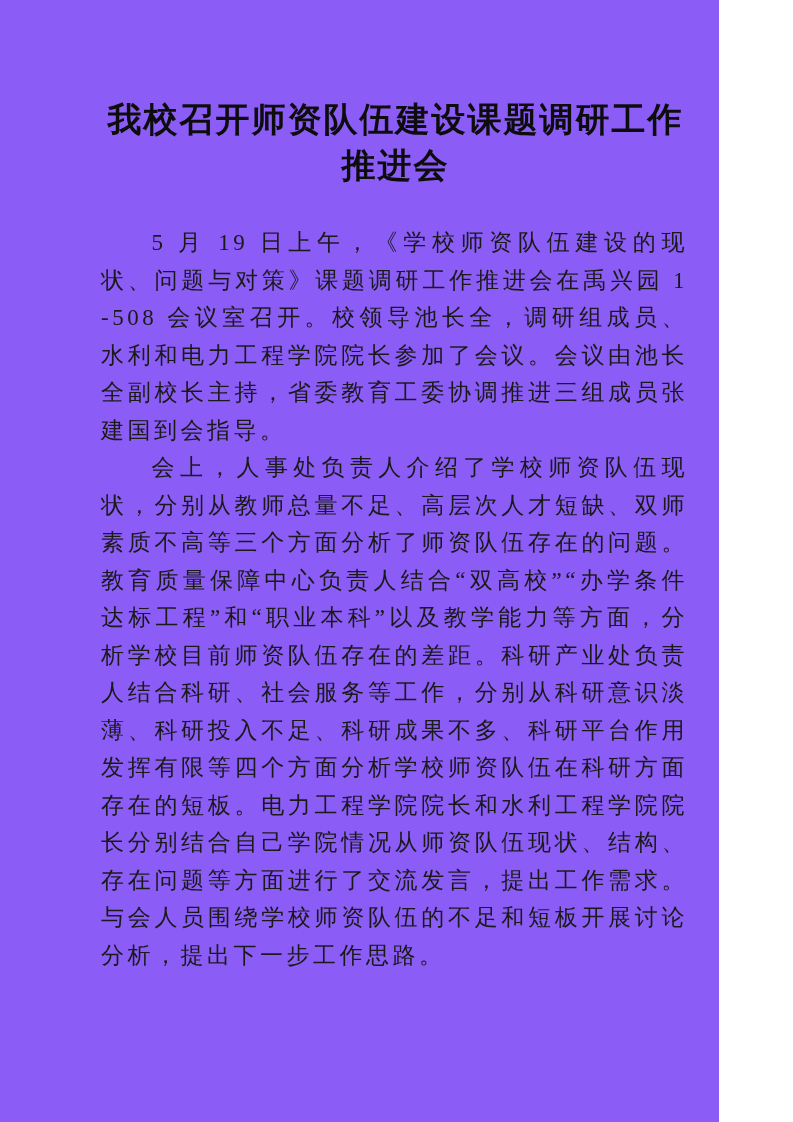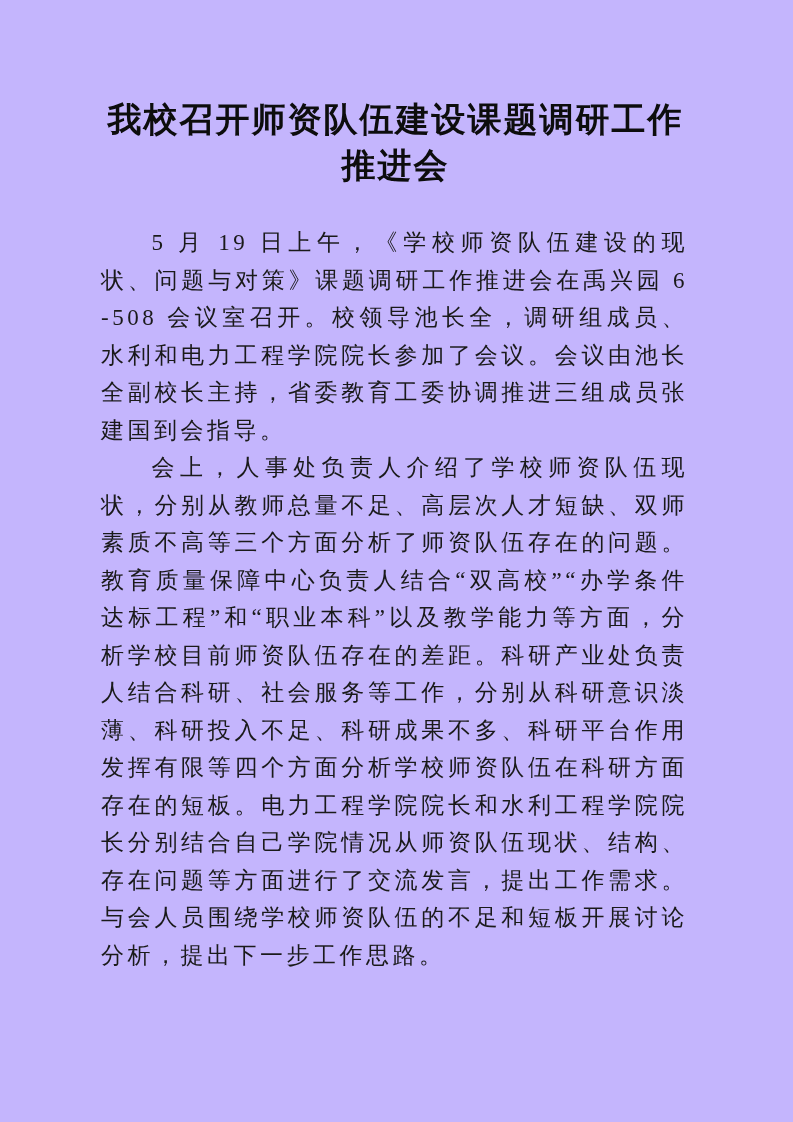--- a/index.html
+++ b/index.html
@@ -2,23 +2,23 @@
 <html><head>
 <meta charset="utf-8">
 <style>
   html, body {
     margin: 0;
     padding: 0;
     background: #ffffff;
   }
   .page {
     position: relative;
-    width: 793px;
+    width: 719px;
     height: 1122px;
-    background: #c4b5fd;
+    background: #8b5cf6;
     box-sizing: border-box;
     padding: 97px 51px 0 101px;
     overflow: hidden;
     color: #111111;
     font-family: "Liberation Serif", "DejaVu Serif", serif;
   }
   .doc-title {
     margin: 0;
     width: 589px;
     font-size: 34px;
@@ -46,16 +46,16 @@
     word-break: break-all;
   }
 </style>
 </head>
 <body>
 
 <div class="page">
   <h1 class="doc-title">我校召开师资队伍建设课题调研工作推进会</h1>
 
   <div class="doc-body">
-    <p class="doc-paragraph">5 月 19 日上午，《学校师资队伍建设的现状、问题与对策》课题调研工作推进会在禹兴园 6-508 会议室召开。校领导池长全，调研组成员、水利和电力工程学院院长参加了会议。会议由池长全副校长主持，省委教育工委协调推进三组成员张建国到会指导。</p>
+    <p class="doc-paragraph">5 月 19 日上午，《学校师资队伍建设的现状、问题与对策》课题调研工作推进会在禹兴园 1-508 会议室召开。校领导池长全，调研组成员、水利和电力工程学院院长参加了会议。会议由池长全副校长主持，省委教育工委协调推进三组成员张建国到会指导。</p>
     <p class="doc-paragraph">会上，人事处负责人介绍了学校师资队伍现状，分别从教师总量不足、高层次人才短缺、双师素质不高等三个方面分析了师资队伍存在的问题。教育质量保障中心负责人结合“双高校”“办学条件达标工程”和“职业本科”以及教学能力等方面，分析学校目前师资队伍存在的差距。科研产业处负责人结合科研、社会服务等工作，分别从科研意识淡薄、科研投入不足、科研成果不多、科研平台作用发挥有限等四个方面分析学校师资队伍在科研方面存在的短板。电力工程学院院长和水利工程学院院长分别结合自己学院情况从师资队伍现状、结构、存在问题等方面进行了交流发言，提出工作需求。与会人员围绕学校师资队伍的不足和短板开展讨论分析，提出下一步工作思路。</p>
   </div>
 </div>
 
 </body></html>

